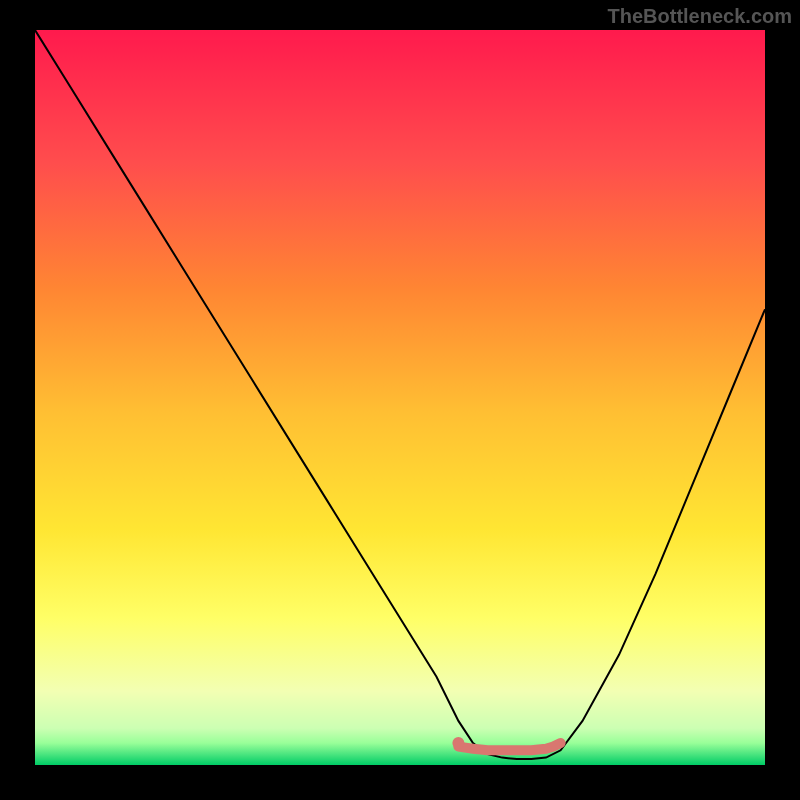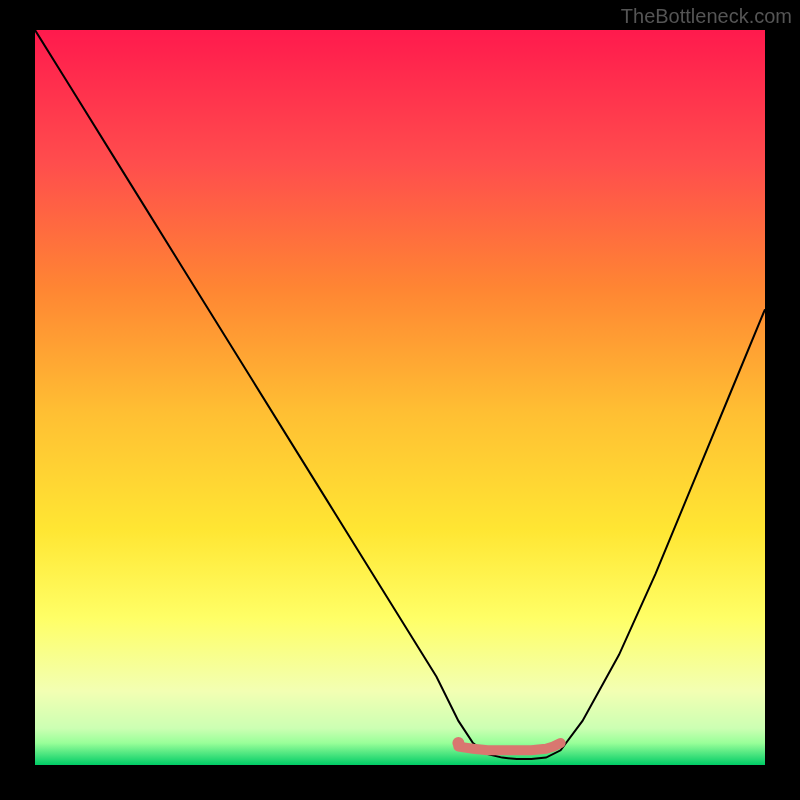--- a/index.html
+++ b/index.html
@@ -15,21 +15,21 @@
     width: 800px;
     height: 800px;
     position: relative;
   }
   .watermark {
     position: absolute;
     top: 5px;
     right: 8px;
     color: #555;
     font-size: 20px;
-    font-weight: normal;
+    font-weight: bold;
     z-index: 10;
   }
   .plot-area {
     position: absolute;
     left: 35px;
     top: 30px;
     width: 730px;
     height: 735px;
   }
   svg {

